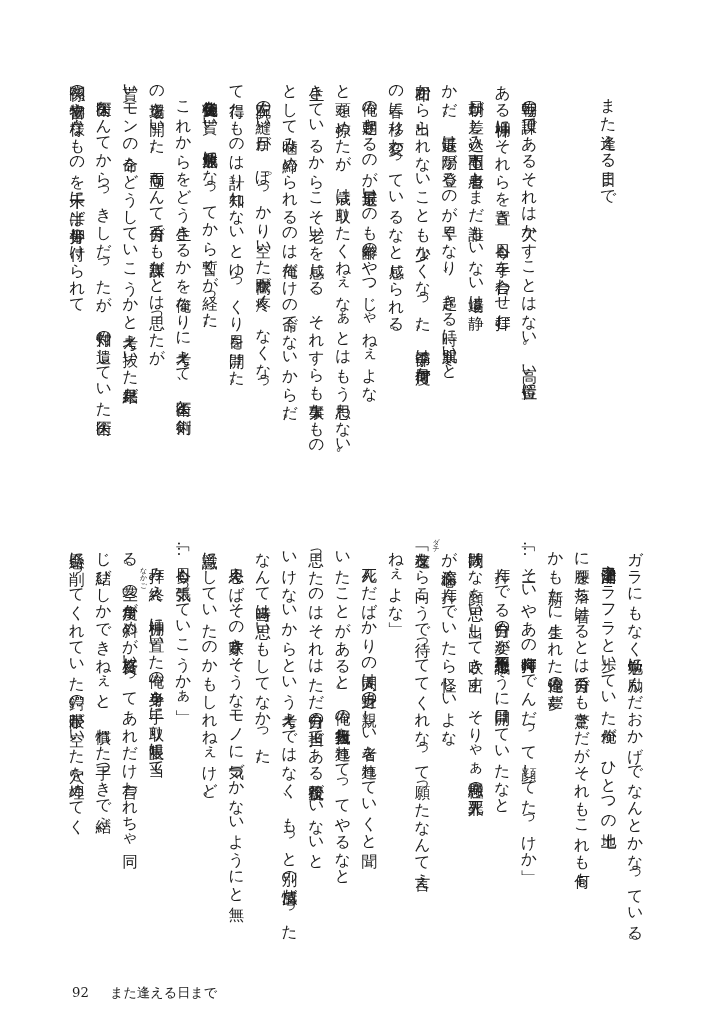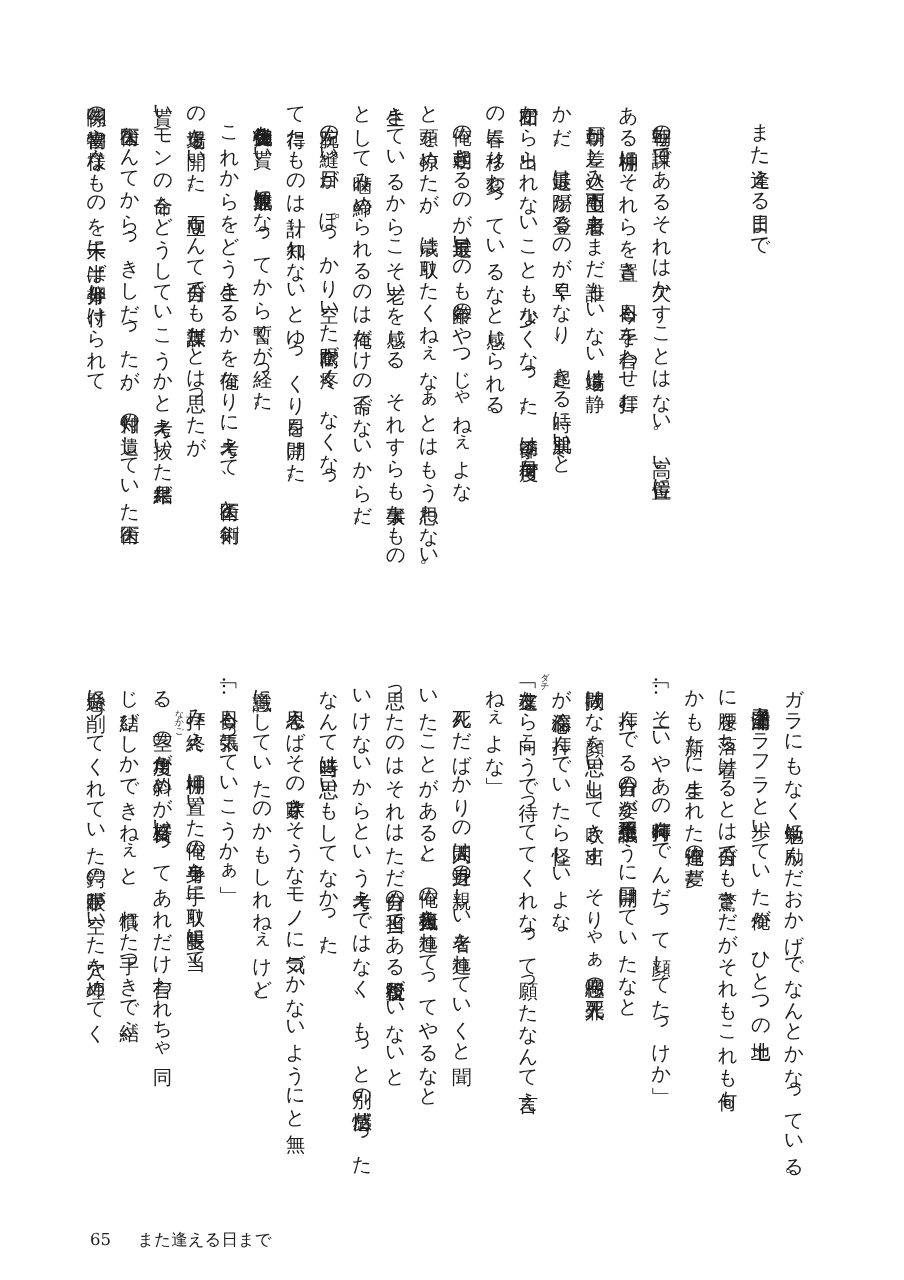--- a/index.html
+++ b/index.html
@@ -134,17 +134,17 @@
     <div class="line">　今思えばその芽吹きそうなモノに気づかないようにと無</div>
     <div class="line">意識にしていたのかもしれねぇけど。</div>
     <div class="line">「…今日も気張っていこうかぁ」</div>
     <div class="line">　拝み終え、神棚に置いた俺の半身を手に取り隻眼に当て</div>
     <div class="line"><span>る。</span><span class="ruby-wrap"><span>茎</span><span class="ruby-text">なかご</span></span><span>の角度が斜めが格好良いってあれだけ言われちゃ同</span></div>
     <div class="line">じ結びしかできねぇと、慣れた手つきで結ぶ。</div>
     <div class="line">懸命に削ってくれていた鍔の眼帯が空いた穴を埋めてく</div>
   </div>
 
   <div class="footer">
-    <span class="page-number">65</span>
+    <span class="page-number">92</span>
     <span class="running-title">また逢える日まで</span>
   </div>
 
 </div>
 
 </body></html>

